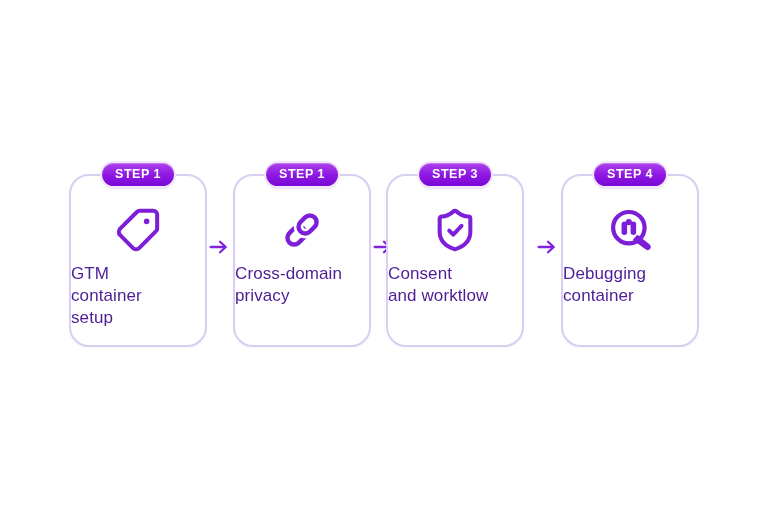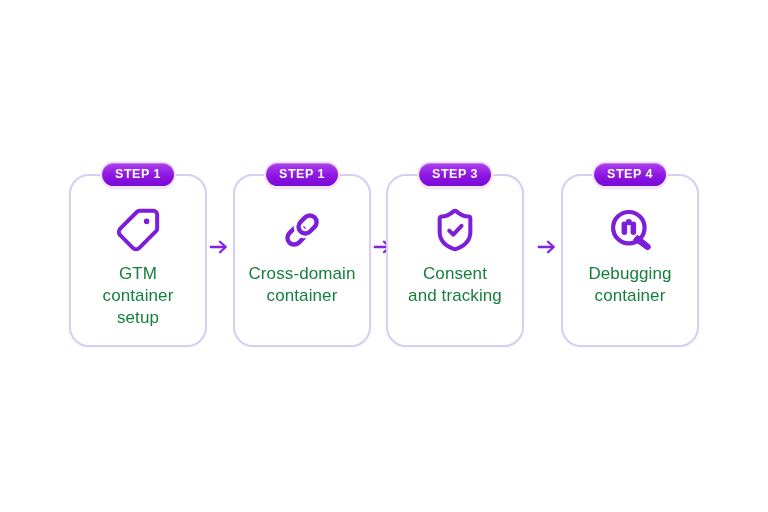--- a/index.html
+++ b/index.html
@@ -20,22 +20,22 @@
     background:linear-gradient(180deg,#ab40ea 0%,#8d16e2 55%,#7a08d5 100%);
     color:#ffffff;font-weight:bold;font-size:12.5px;letter-spacing:.5px;white-space:nowrap;
     box-shadow:0 0 0 2px #f1e9fb,0 2px 3px rgba(90,20,150,.28),inset 0 1px 1px rgba(255,255,255,.32);
   }
   .icon-wrap{
     width:46px;height:46px;margin:31px auto 10px;display:flex;
     align-items:center;justify-content:center;
   }
   .icon-wrap svg{display:block}
   .card-label{
-    text-align:center;font-size:17px;line-height:22px;font-weight:500;
-    color:#15803d;white-space:pre-line;letter-spacing:.1px;
+    font-size:17px;line-height:22px;font-weight:500;
+    color:#4c1d95;white-space:pre-line;letter-spacing:.1px;
   }
   .arrow{position:absolute;top:238px;width:22px;height:18px;}
   .arrow.apos1{left:209px}.arrow.apos2{left:373px}.arrow.apos3{left:537px}
 </style>
 </head>
 <body>
 
 <div class="canvas">
 
   <div class="card pos1">
@@ -65,40 +65,40 @@
     <div class="icon-wrap">
       <svg viewBox="0 0 24 24" width="46" height="46" fill="none" stroke-linecap="round" stroke-linejoin="round">
         <g transform="rotate(45 12 12)">
           <rect x="8.5" y="10.9" width="7" height="10.4" rx="3.5" stroke="#7d1ed8" stroke-width="2.3"></rect>
           <rect x="8.5" y="2.7" width="7" height="10.4" rx="3.5" stroke="#ffffff" stroke-width="5"></rect>
           <rect x="8.5" y="2.7" width="7" height="10.4" rx="3.5" stroke="#7d1ed8" stroke-width="2.3"></rect>
         </g>
       </svg>
     </div>
     <div class="card-label">Cross-domain
-container</div>
+privacy</div>
   </div>
 
   <div class="arrow apos2">
     <svg viewBox="0 0 26 18" width="22" height="18" fill="none" stroke="#8122de" stroke-width="2.7" stroke-linecap="round" stroke-linejoin="round">
       <path d="M2 9 H19"></path>
         <path d="M13 2.8 L19.8 9 L13 15.2"></path>
     </svg>
   </div>
 
   <div class="card pos3">
     <div class="badge">STEP 3</div>
     <div class="icon-wrap">
       <svg viewBox="0 0 24 24" width="46" height="46" fill="none" stroke="#7d1ed8" stroke-width="2.1" stroke-linecap="round" stroke-linejoin="round">
         <path d="M20 13c0 5-3.5 7.5-7.66 8.95a1 1 0 0 1-.67-.01C7.5 20.5 4 18 4 13V6a1 1 0 0 1 1-1c2 0 4.5-1.2 6.24-2.72a1 1 0 0 1 1.52 0C14.51 3.81 17 5 19 5a1 1 0 0 1 1 1z"></path>
         <path d="m9 12.3 2.1 2.1 4.3-4.6"></path>
       </svg>
     </div>
     <div class="card-label">Consent
-and tracking</div>
+and worktlow</div>
   </div>
 
   <div class="arrow apos3">
     <svg viewBox="0 0 26 18" width="22" height="18" fill="none" stroke="#8122de" stroke-width="2.7" stroke-linecap="round" stroke-linejoin="round">
       <path d="M2 9 H19"></path>
         <path d="M13 2.8 L19.8 9 L13 15.2"></path>
     </svg>
   </div>
 
   <div class="card pos4">

